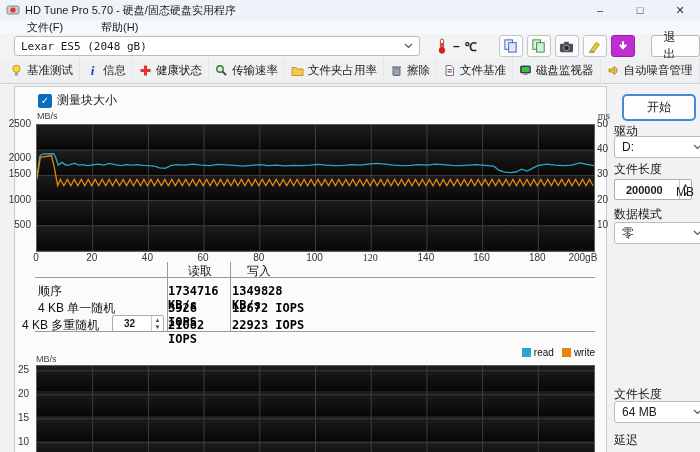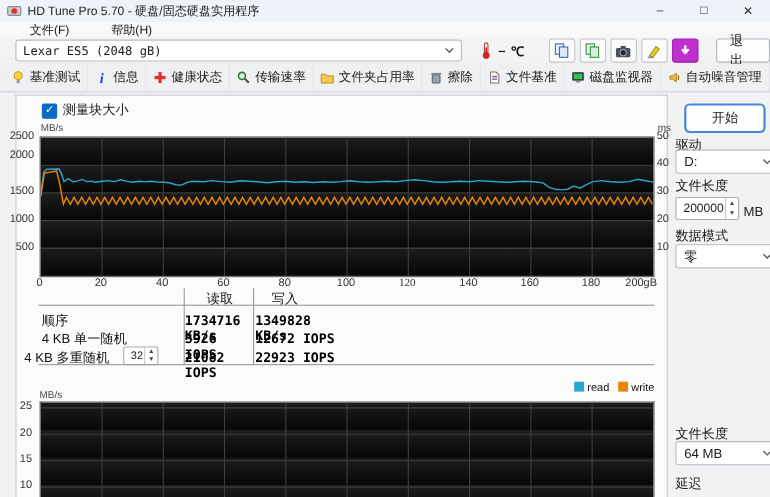--- a/index.html
+++ b/index.html
@@ -51,21 +51,21 @@
   .tick-layer{position:absolute;inset:0;pointer-events:none;}
   #c1-left-ticks{position:absolute;left:0;top:0;width:33px;height:452px;}
   #c1-right-ticks{position:absolute;left:597px;top:0;width:24px;height:452px;}
   
   .tline{position:absolute;background:#9a9a9a;}
   .tcell{position:absolute;font-size:12px;color:#111;}
   .tval{position:absolute;font-size:12px;font-weight:bold;font-family:"DejaVu Sans Mono",monospace;
         color:#000;}
   .spin{position:absolute;display:flex;height:15px;border:1px solid #a9acb0;background:#fff;
         border-radius:2px;font-size:10px;align-items:center;}
-  .spin .val{padding:0 1px;min-width:16px;text-align:right;}
+  .spin .val{padding:0 11px;min-width:16px;font-weight:bold;}
   .spin .arrows{display:flex;flex-direction:column;border-left:1px solid #c5c8cc;height:100%;}
   .spin .arrows span{flex:1;display:flex;align-items:center;justify-content:center;
         font-size:6px;line-height:1;width:11px;color:#444;}
   
   .legend{position:absolute;display:flex;align-items:center;gap:8px;font-size:10px;color:#111;}
   .legend .sw{width:9px;height:9px;display:inline-block;margin-right:3px;vertical-align:-1px;}
   
   .side-label{position:absolute;font-size:12px;color:#1a1a1a;}
   .select{position:absolute;height:20px;background:#fff;border:1px solid #b9bcc1;border-radius:3px;
           display:flex;align-items:center;padding:0 7px;font-size:12px;}
@@ -223,21 +223,21 @@
 
   <div class="chk-row" style="left:38px;top:92px;">
     <span class="chk on">✓</span>
     <span>测量块大小</span>
   </div>
 
   <span class="axis-lab" style="left:37px;top:111px;">MB/s</span>
   <span class="axis-lab" style="left:598px;top:111px;">ms</span>
   <div id="c1-left-ticks" class="tick-layer">
       <span class="ytick" style="top: 118px;">2500</span>
-      <span class="ytick" style="top: 136px;">2000</span>
+      <span class="ytick" style="top: 152px;">2000</span>
       <span class="ytick" style="top: 168.4px;">1500</span>
       <span class="ytick" style="top: 193.6px;">1000</span>
       <span class="ytick" style="top: 218.8px;">500</span>
     </div>
   <div id="c1-right-ticks" class="tick-layer">
       <span class="ytick-r" style="top: 118px;">50</span>
       <span class="ytick-r" style="top: 143.2px;">40</span>
       <span class="ytick-r" style="top: 168.4px;">30</span>
       <span class="ytick-r" style="top: 193.6px;">20</span>
       <span class="ytick-r" style="top: 218.8px;">10</span>

